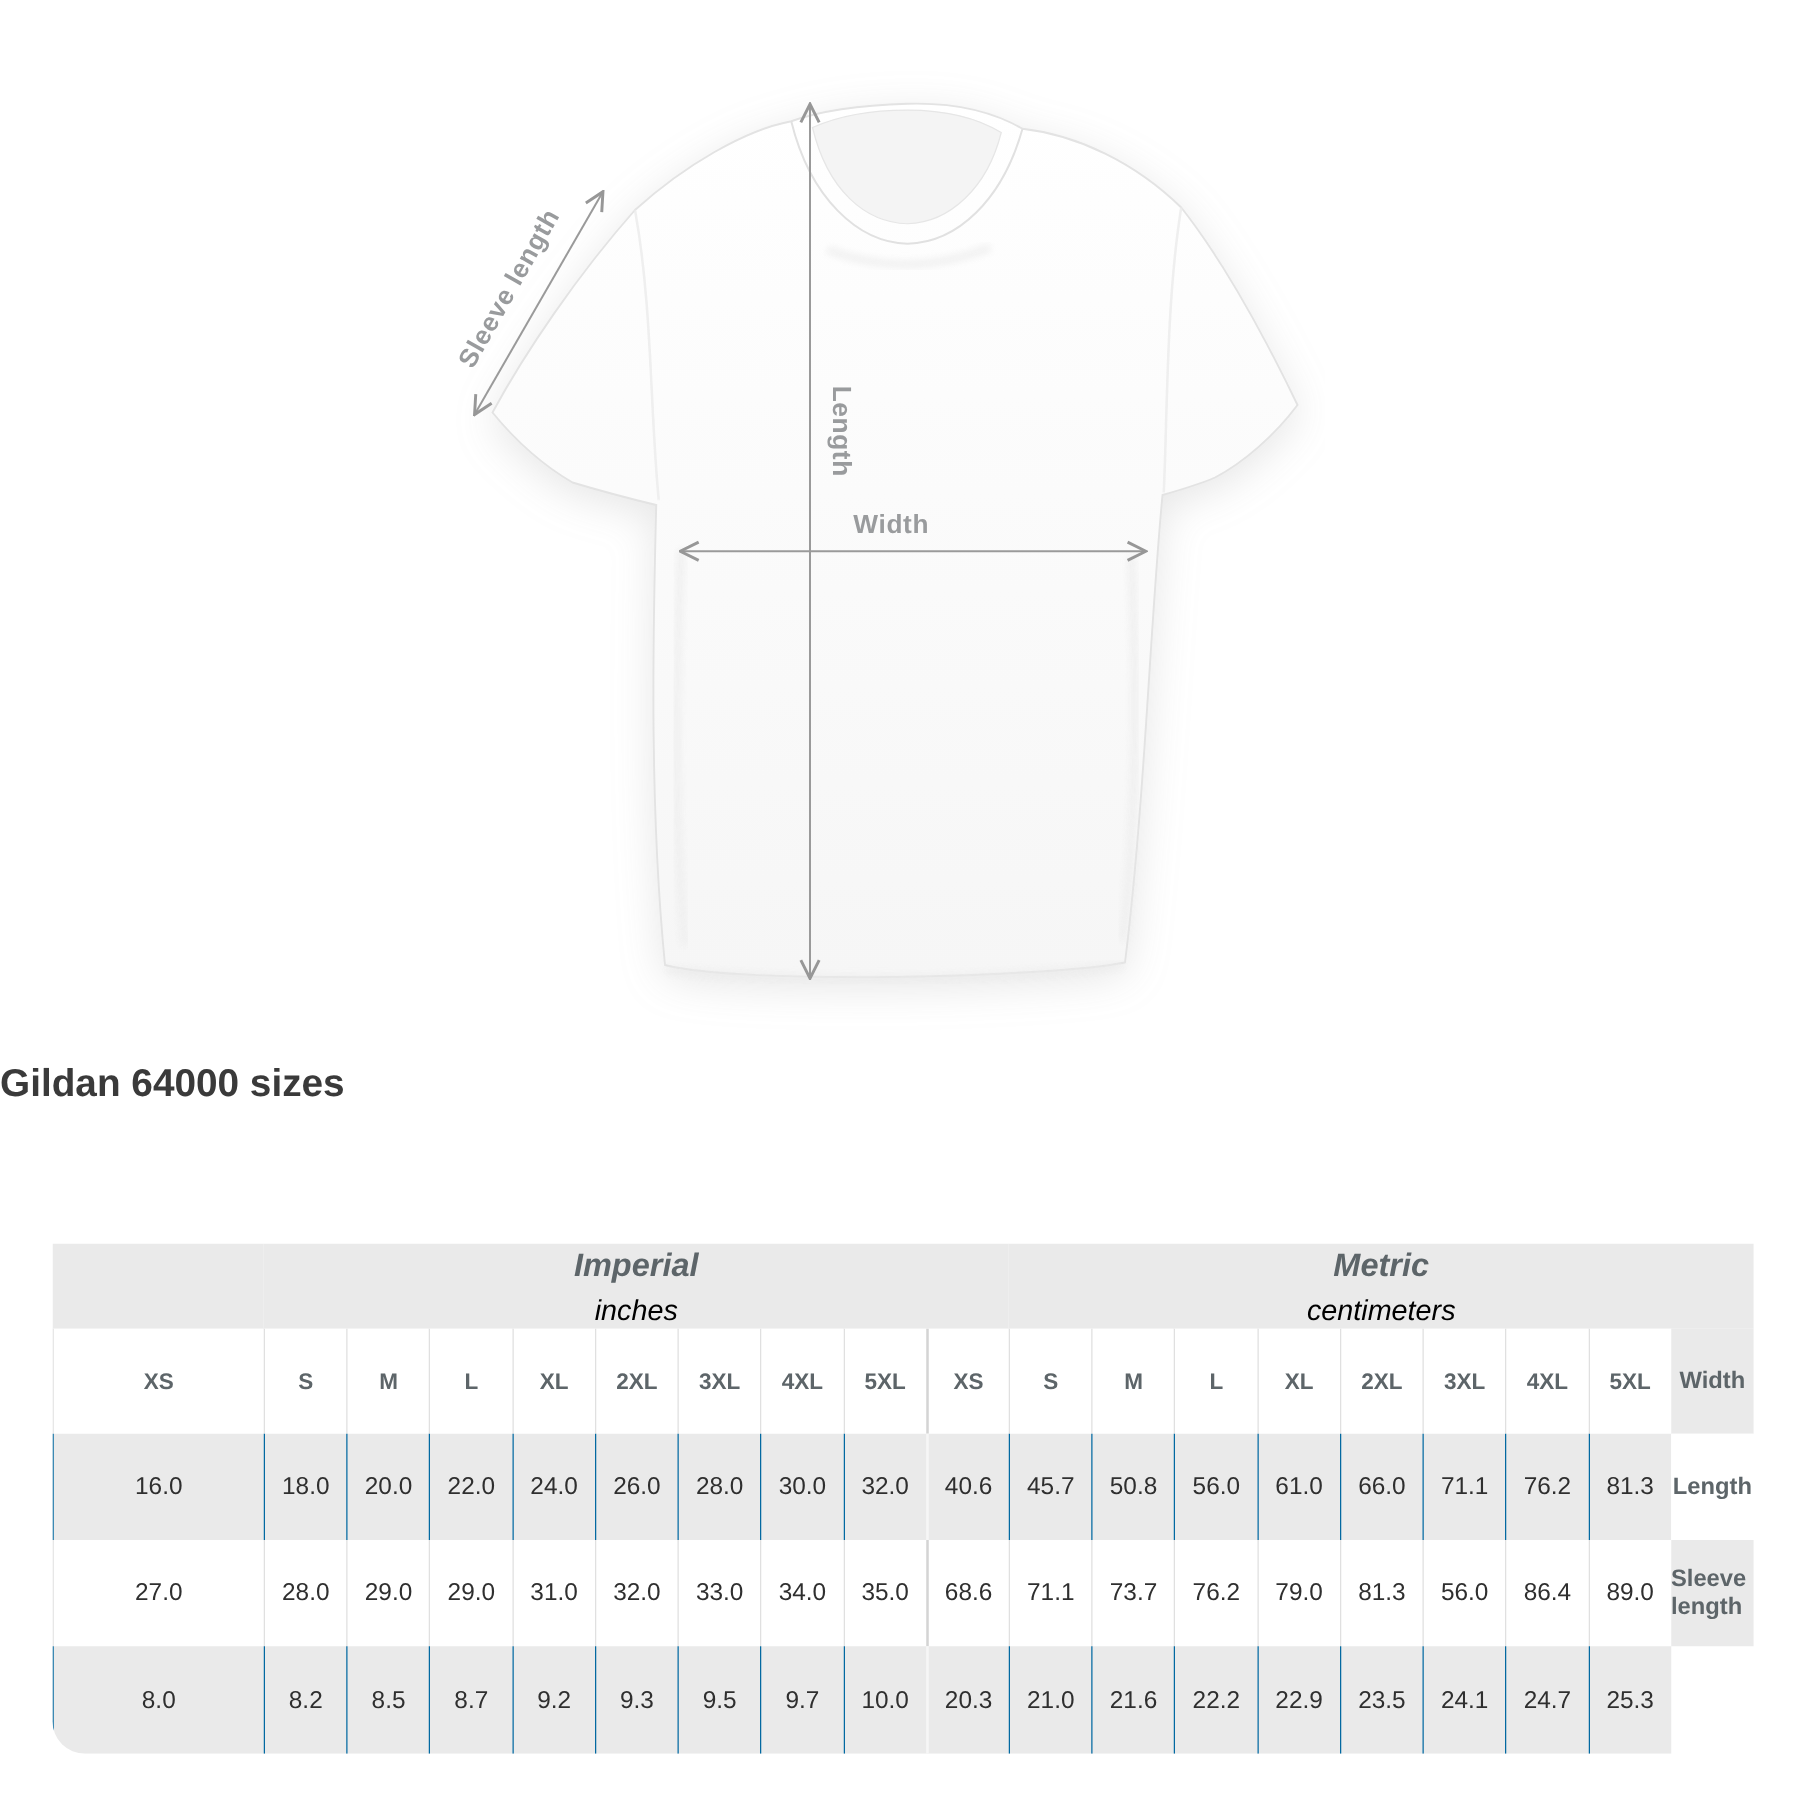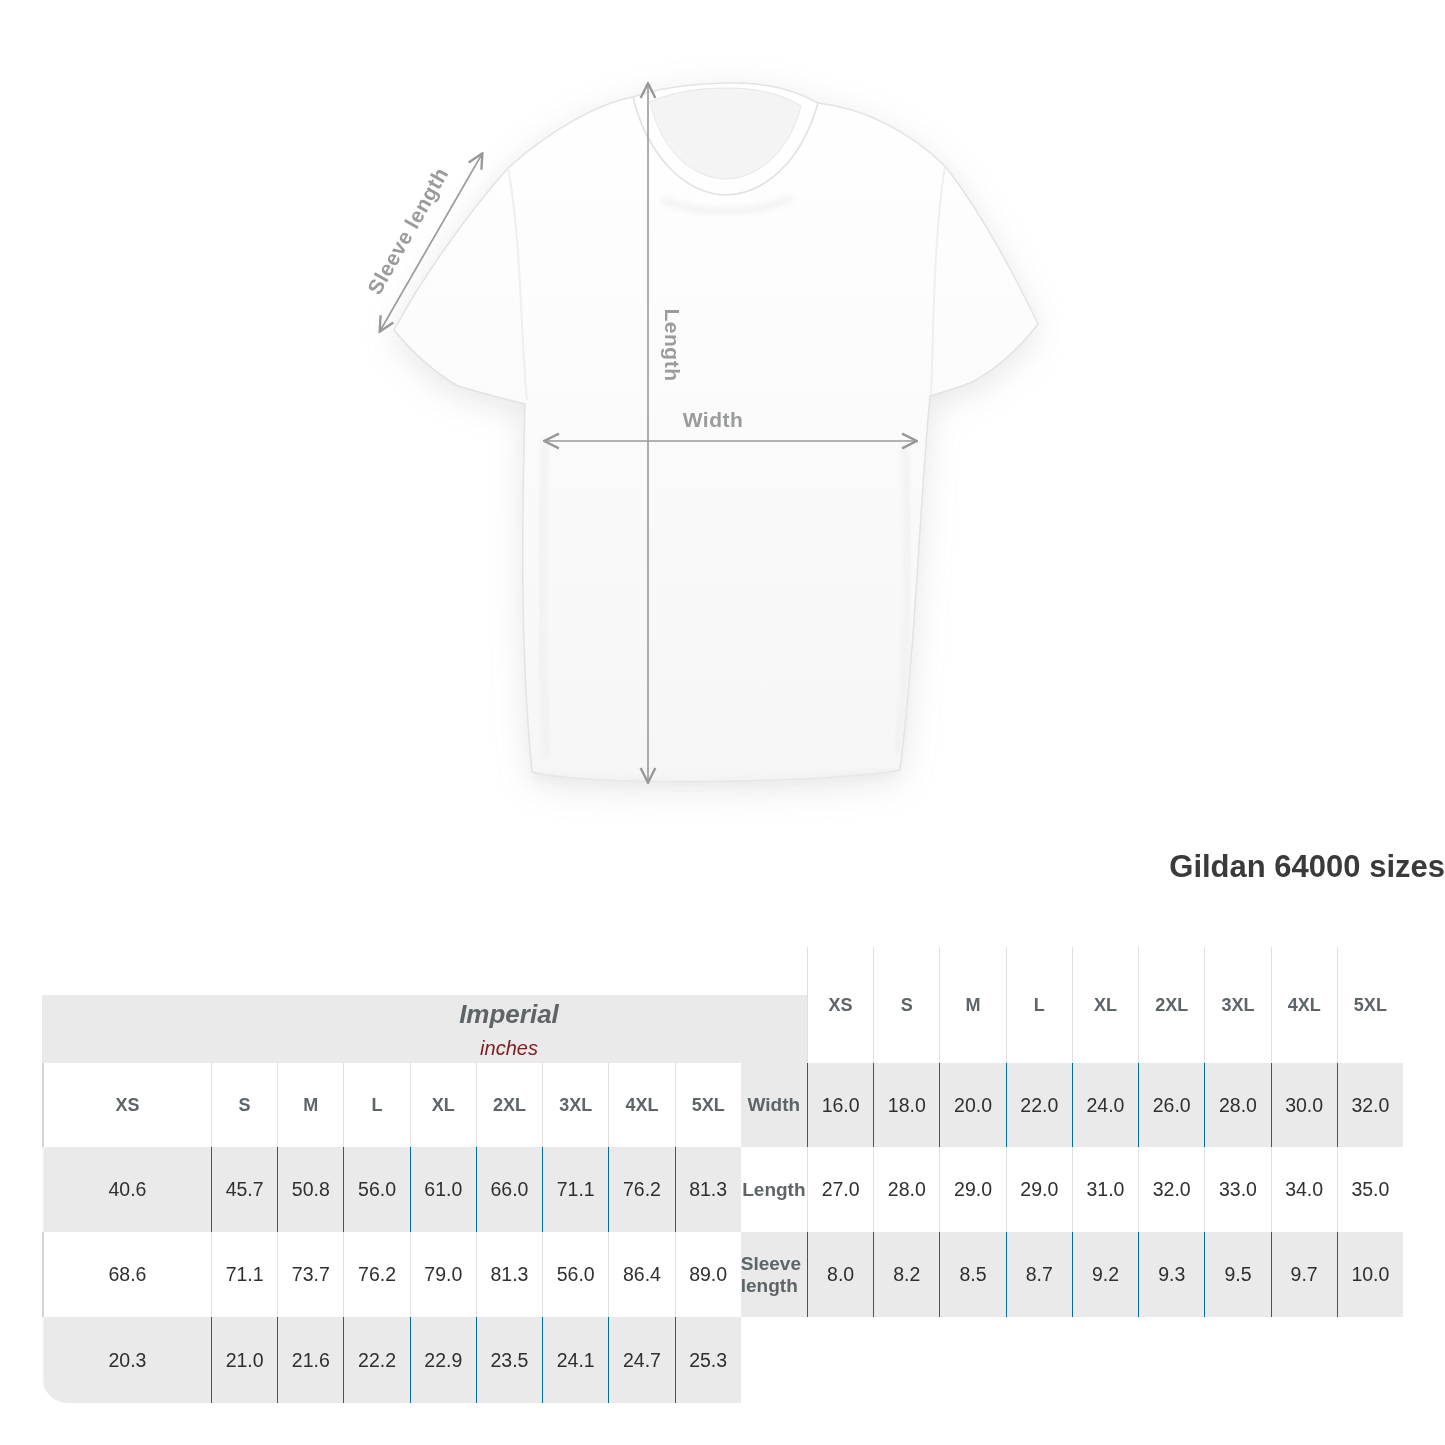--- a/index.html
+++ b/index.html
@@ -9,34 +9,34 @@
   
   .fig{position:absolute;left:330px;top:50px;width:730px;height:780px;}
   .fig svg{position:absolute;left:0;top:0;width:100%;height:100%;}
   .measure-label{position:absolute;font-weight:bold;color:#999b9d;letter-spacing:.5px;
                  font-size:21px;white-space:nowrap;}
   .lbl-width{left:633px;top:408px;width:160px;text-align:center;}
   .lbl-length{left:630px;top:333px;width:84px;text-align:center;transform:rotate(90deg);}
   .lbl-sleeve{left:304px;top:219px;width:208px;text-align:center;transform:rotate(-60.5deg);}
 
   
-  .title{position:absolute;left:0;top:849px;width:1445px;text-align:right;
+  .title{position:absolute;left:0;top:849px;width:1445px;text-align:left;
          font-size:31px;font-weight:bold;color:#3a3a3a;}
   .note{position:absolute;left:0;top:893px;width:1445px;text-align:center;
         font-size:19.5px;font-style:italic;color:#4a4a4a;}
 
   
   .size-table{position:absolute;left:42px;top:947px;width:1361px;height:456px;
               display:grid;grid-template-columns:169px repeat(18,1fr);
               grid-template-rows:116px 84px 85px 85px 86px;
               border-radius:26px;overflow:hidden;}
   .band{background:#eaeaea;display:flex;flex-direction:column;align-items:center;
         justify-content:center;gap:7px;margin-top:48px;}
   .band .h{font-size:26px;font-weight:bold;font-style:italic;color:#5d6569;}
-  .band .s{font-size:20px;font-style:italic;color:#7f1d1d;}
+  .band .s{font-size:23px;font-style:italic;color:#000000;}
   .sp9{grid-column:span 9;}
   .cell{display:flex;align-items:center;justify-content:center;background:#ffffff;
         font-size:19.5px;color:#2f2f2f;}
   .head{font-weight:bold;font-size:18px;color:#5d6569;}
   .rowlbl{font-weight:bold;font-size:19px;color:#5d6569;}
   .gray{background:#eaeaea;}
   .v{border-left:1px solid #e0e0e0;}
   .sec{border-left:2px solid #d4d4d4;}
   .vg{border-left:1px solid #0369a1;}
   .secg{border-left:2px solid #f6f6f6;}
@@ -102,20 +102,24 @@
   </div>
 
   <div class="title">Gildan 64000 sizes</div>
 
   <div class="size-table">
 
     <div class="band"></div>
     <div class="band sp9">
       <span class="h">Imperial</span>
       <span class="s">inches</span>
+    </div>
+    <div class="band sp9">
+      <span class="h">Metric</span>
+      <span class="s">centimeters</span>
     </div>
 
     <div class="cell head v">XS</div>
     <div class="cell head v">S</div>
     <div class="cell head v">M</div>
     <div class="cell head v">L</div>
     <div class="cell head v">XL</div>
     <div class="cell head v">2XL</div>
     <div class="cell head v">3XL</div>
     <div class="cell head v">4XL</div>

